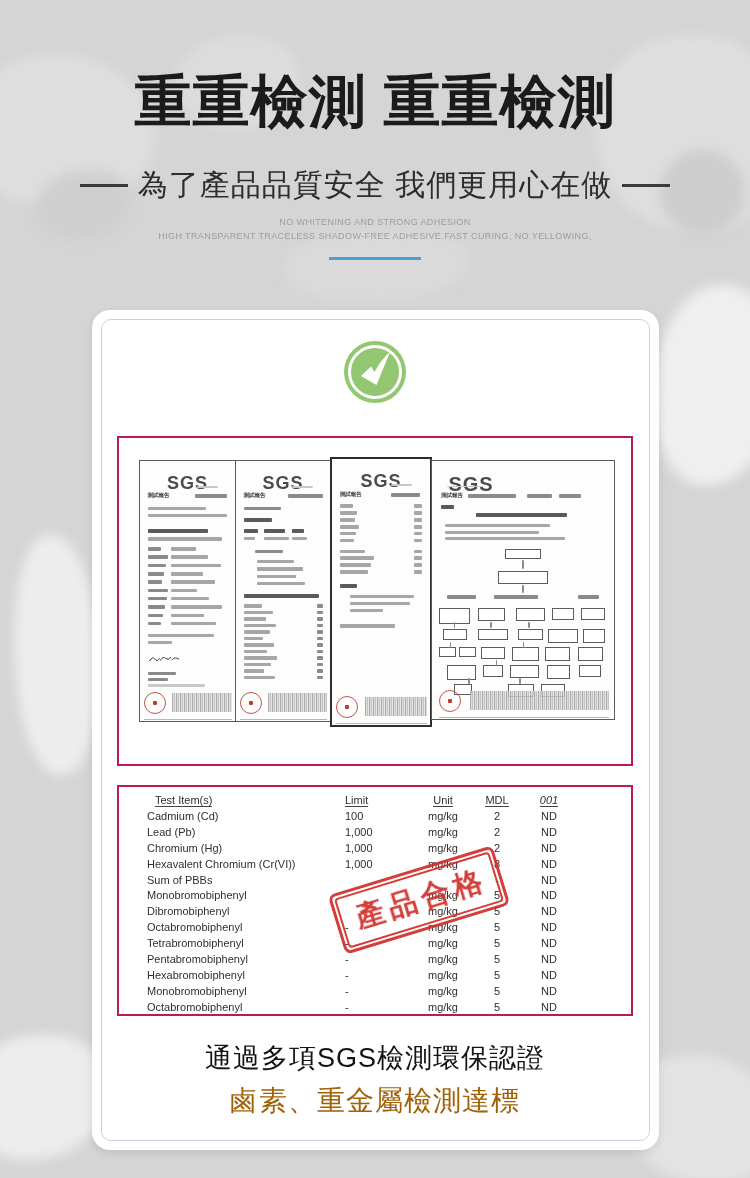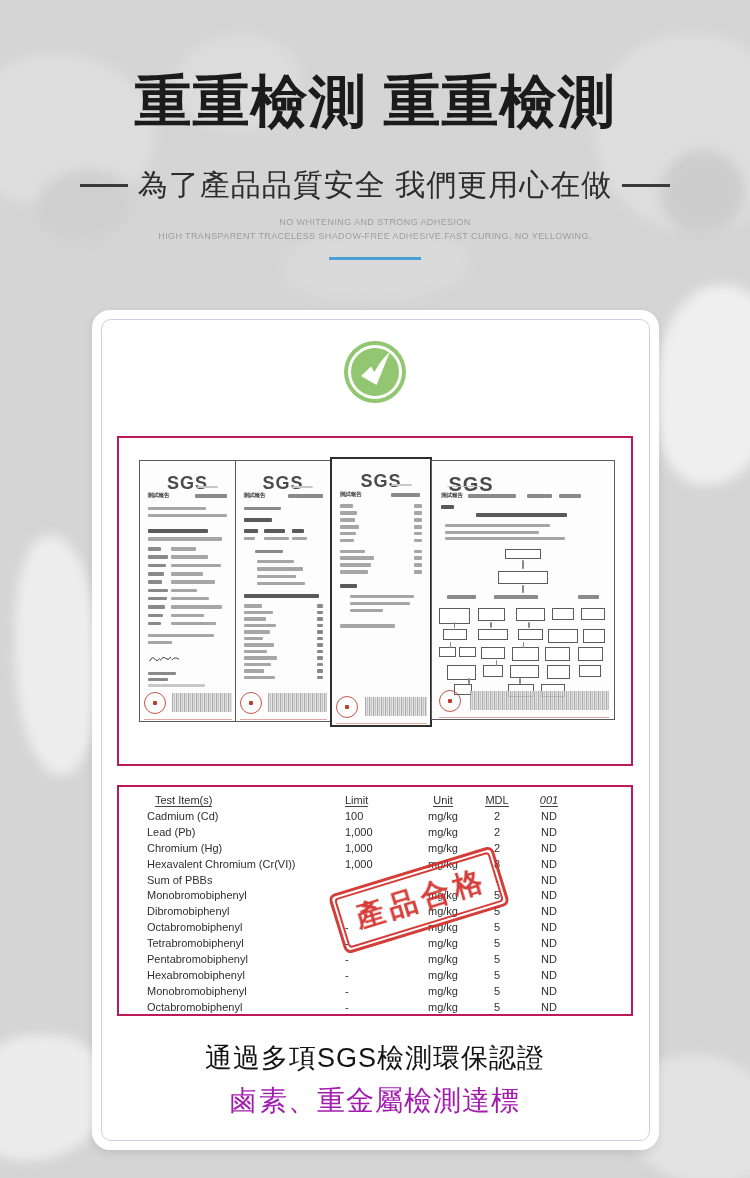--- a/index.html
+++ b/index.html
@@ -468,15 +468,15 @@
           </div>
         </div>
       <div class="stamp" style="border-color: rgb(210, 47, 42);">
         <div class="stamp-inner" style="border-color: rgb(210, 47, 42);">
           <span class="stamp-text" style="color: rgb(210, 47, 42);">產品合格</span>
         </div>
       </div>
     </div>
 
     <div class="foot1">通過多項SGS檢測環保認證</div>
-    <div class="foot2" style="color: #a21caf;">鹵素、重金屬檢測達標</div>
+    <div class="foot2" style="color: #a16207;">鹵素、重金屬檢測達標</div>
   </div>
 </div>
 
 </body></html>

